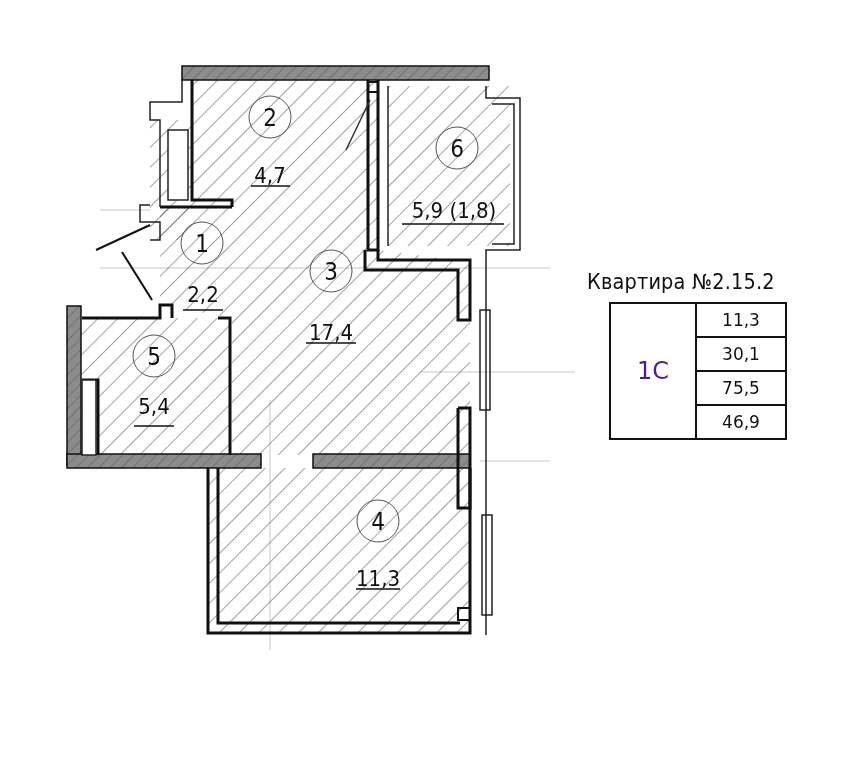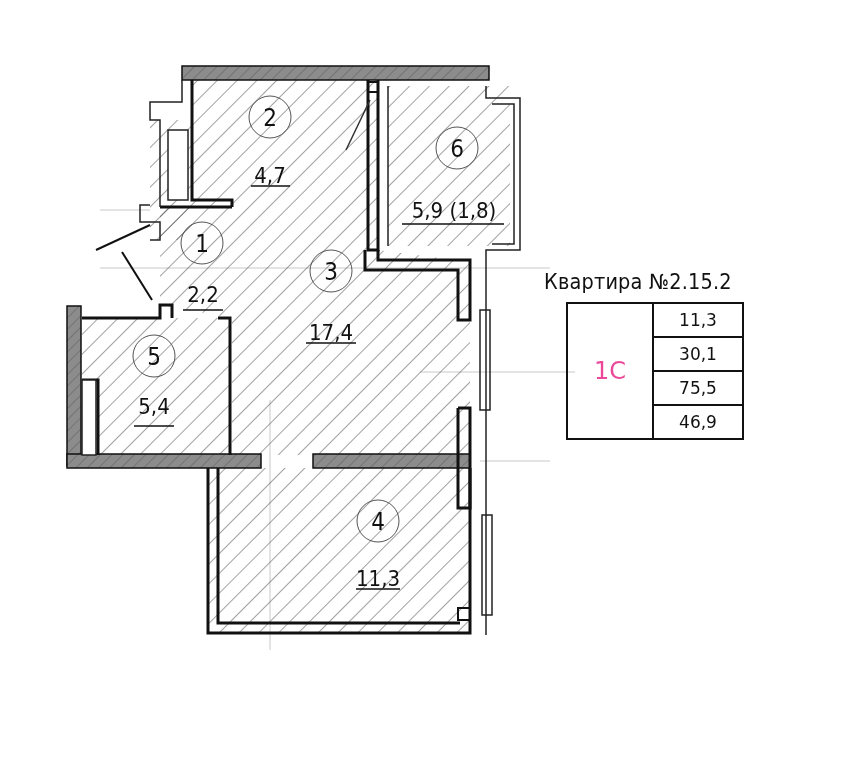--- a/index.html
+++ b/index.html
@@ -1,27 +1,27 @@
 <!DOCTYPE html>
 <html><head>
 <meta charset="utf-8">
 <style>
   html, body { margin:0; padding:0; background:#ffffff; }
   body { width:866px; height:765px; position:relative; overflow:hidden;
          font-family:"DejaVu Sans", sans-serif; }
   #plan { position:absolute; left:0; top:0; }
   .lbl { font-family:"DejaVu Sans Condensed","DejaVu Sans", sans-serif; fill:#111; }
-  #legend { position:absolute; left:544px; top:270px; }
+  #legend { position:absolute; left:587px; top:270px; }
   .legend-title { font-family:"DejaVu Sans", sans-serif; font-size:21px; color:#111;
                   letter-spacing:0.2px; white-space:nowrap; transform:scaleX(0.92);
                   transform-origin:left; }
   .legend-table { position:absolute; left:22px; top:32px; width:178px; height:138px;
                   border:2px solid #111; box-sizing:border-box; display:flex; }
   .legend-type { width:84px; border-right:2px solid #111; display:flex;
-                 align-items:center; justify-content:center; font-size:24px; color:#ec4899; }
+                 align-items:center; justify-content:center; font-size:24px; color:#4c1d95; }
   .legend-vals { flex:1; display:flex; flex-direction:column; }
   .legend-val { flex:1; border-bottom:2px solid #111; display:flex; align-items:center;
                 justify-content:center; font-size:17px; color:#111; }
   .legend-val:last-child { border-bottom:none; }
 </style>
 </head>
 <body>
 
 <svg id="plan" width="866" height="765" viewBox="0 0 866 765">
   <defs>

